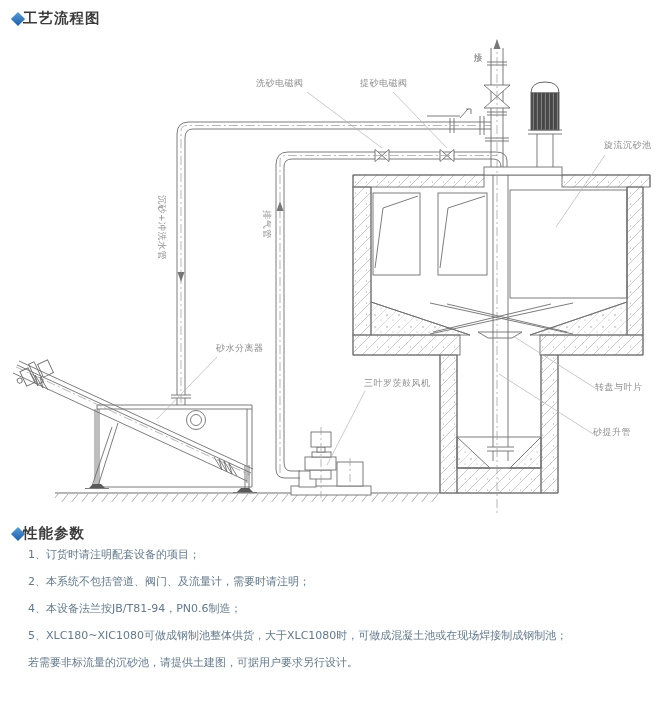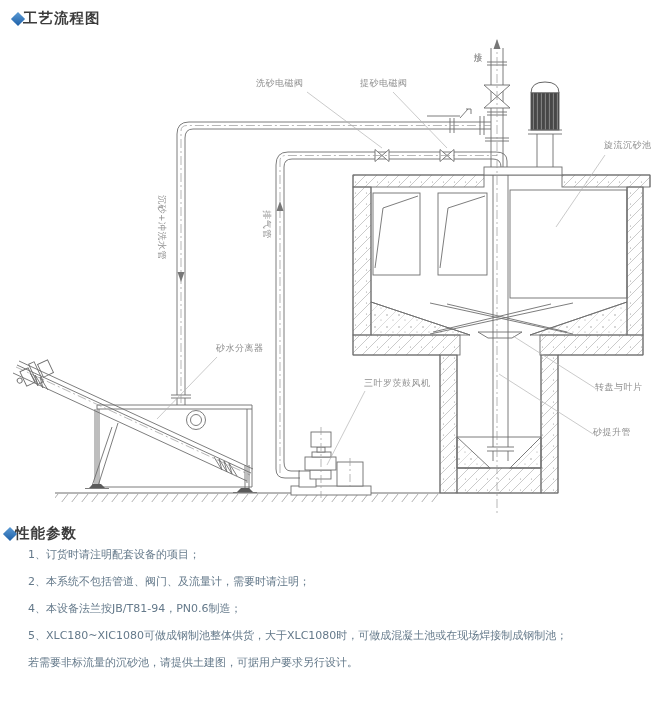--- a/index.html
+++ b/index.html
@@ -187,21 +187,21 @@
 <div class="dlabel vstack" style="left:474px;top:11px;">排放</div>
 <div class="dlabel" style="left:604px;top:106px;">旋流沉砂池</div>
 <div class="dlabel vert" style="left:121px;top:188px;width:80px;">沉砂+冲洗水管</div>
 <div class="dlabel vert" style="left:248px;top:185px;width:36px;">排气管</div>
 <div class="dlabel" style="left:216px;top:309px;">砂水分离器</div>
 <div class="dlabel" style="left:364px;top:344px;">三叶罗茨鼓风机</div>
 <div class="dlabel" style="left:595px;top:348px;">转盘与叶片</div>
 <div class="dlabel" style="left:593px;top:393px;">砂提升管</div>
 </div>
 
-<div class="sec-head" style="left:5px;top:524px;">
+<div class="sec-head" style="left:13px;top:524px;">
   <span class="diamond"></span>
   <span class="sec-title">性能参数</span>
 </div>
 
 <div id="perf-list">
   <div class="perf-item">1、订货时请注明配套设备的项目；</div>
   <div class="perf-item">2、本系统不包括管道、阀门、及流量计，需要时请注明；</div>
   <div class="perf-item">4、本设备法兰按JB/T81-94，PN0.6制造；</div>
   <div class="perf-item">5、XLC180~XIC1080可做成钢制池整体供货，大于XLC1080时，可做成混凝土池或在现场焊接制成钢制池；</div>
   <div class="perf-item">若需要非标流量的沉砂池，请提供土建图，可据用户要求另行设计。</div>

